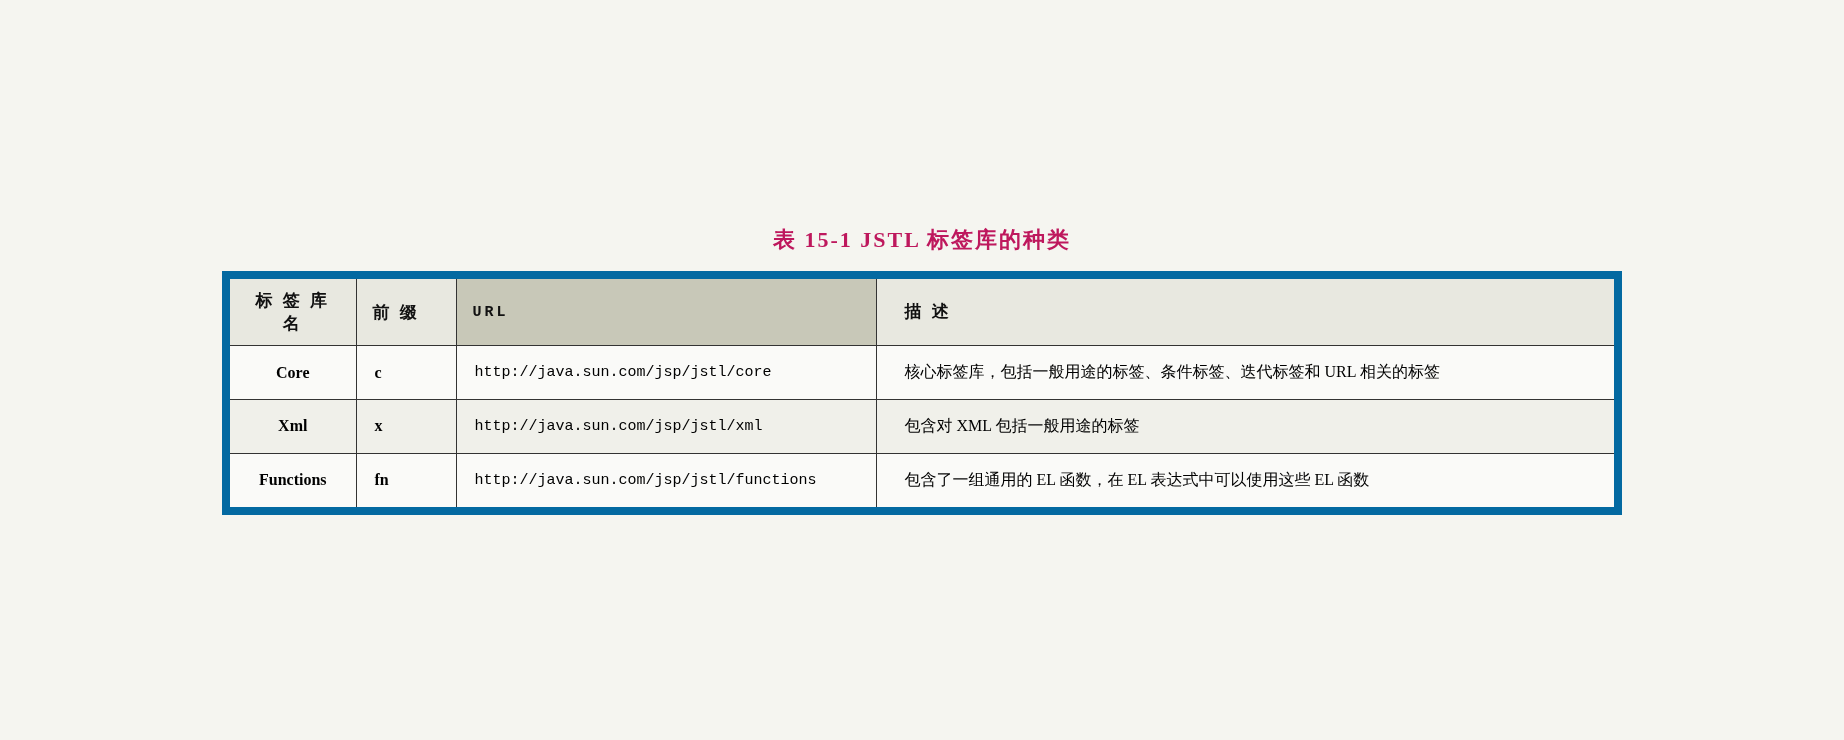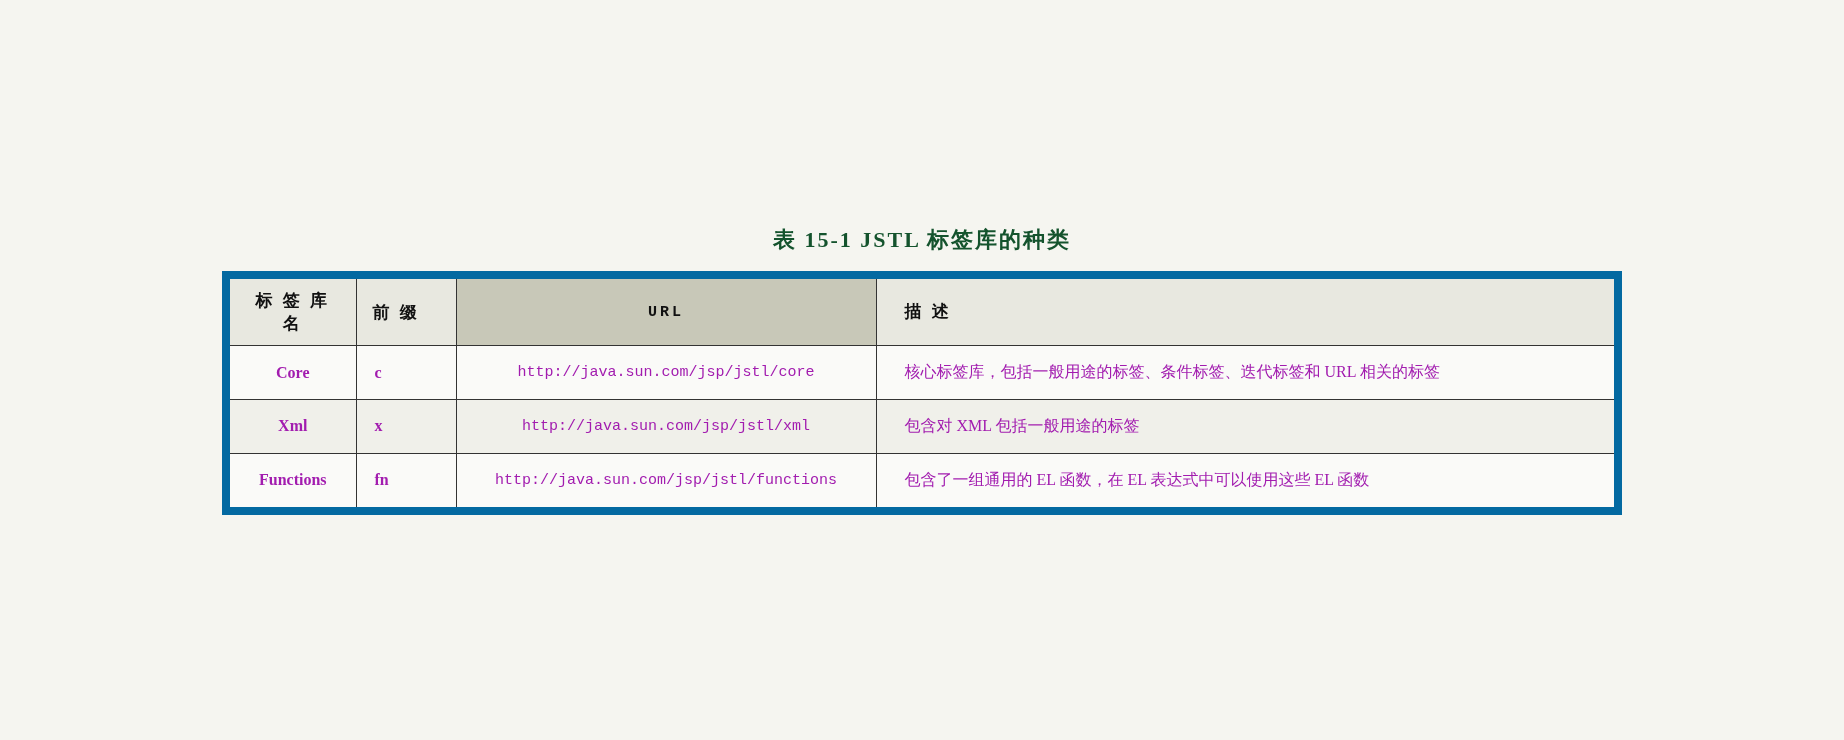--- a/index.html
+++ b/index.html
@@ -25,21 +25,21 @@
       display: flex;
       flex-direction: column;
       align-items: center;
     }
 
     .table-title {
       font-size: 22px;
       font-weight: bold;
       margin-bottom: 16px;
       letter-spacing: 2px;
-      color: #14532d;
+      color: #be185d;
     }
 
     table {
       border-collapse: collapse;
       width: 100%;
       background-color: #fff;
       border: 8px solid #0369a1;
     }
 
     thead tr th {
@@ -50,39 +50,39 @@
       text-align: center;
       background-color: #e8e8e0;
       letter-spacing: 3px;
       color: #111;
     }
 
     tbody tr td {
       border: 1.5px solid #333;
       padding: 12px 18px;
       font-size: 16px;
-      color: #a21caf;
+      color: #000000;
       vertical-align: middle;
     }
 
     .col-name {
       width: 130px;
       text-align: center;
       font-weight: bold;
     }
 
     .col-prefix {
       width: 100px;
       text-align: left;
       font-weight: bold;
     }
 
     .col-url {
       width: 420px;
-      text-align: center;
+      text-align: left;
       font-family: "Courier New", monospace;
       font-size: 15px;
     }
 
     .col-desc {
       width: auto;
       text-align: left;
       line-height: 1.8;
       padding-left: 28px;
     }

